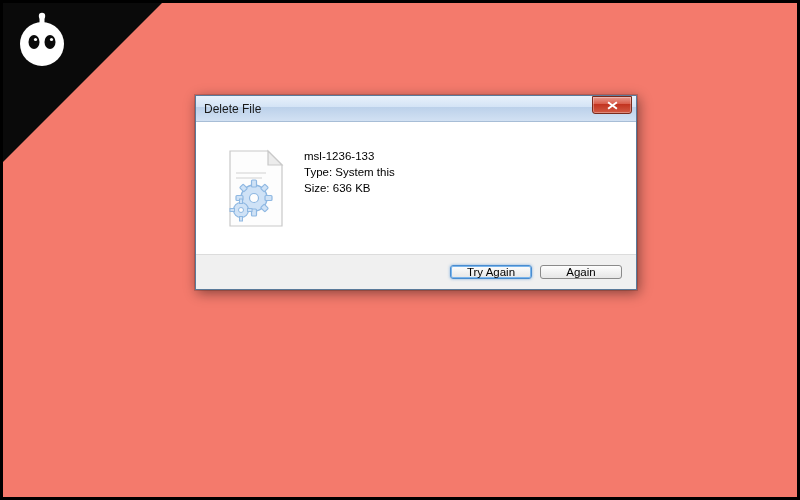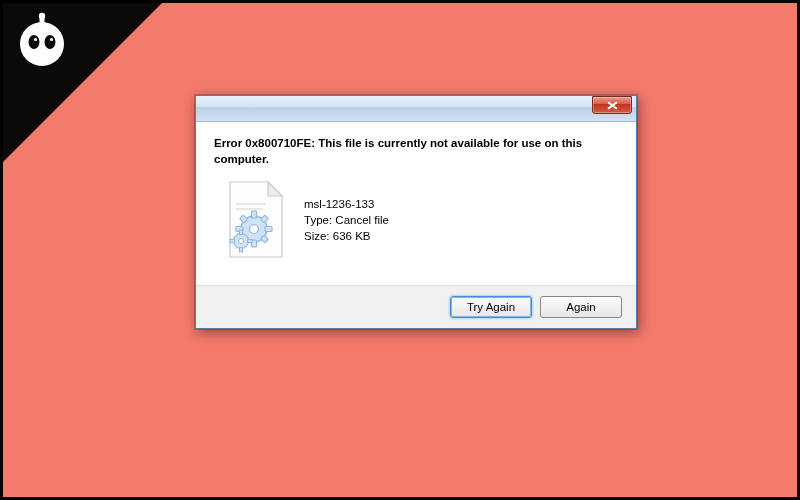--- a/index.html
+++ b/index.html
@@ -96,21 +96,20 @@
   background: #fff;
   font-size: 11.5px;
   color: #000;
 }
 .msg-primary { font-weight: bold; line-height: 1.35; margin-bottom: 10px; }
 .msg-secondary { font-weight: bold; line-height: 1.35; }
 
 
 .file-row {
   display: flex;
-  align-items: center;
   gap: 16px;
   padding: 12px 0 20px 10px;
 }
 .file-icon {
   width: 64px;
   height: 82px;
   position: relative;
 }
 .file-info {
   font-size: 11.5px;
@@ -122,21 +121,21 @@
 .dialog-footer {
   background: #f0f0f0;
   border-top: 1px solid #dcdcdc;
   padding: 10px 14px;
   display: flex;
   justify-content: flex-end;
   gap: 8px;
 }
 .win-btn {
   min-width: 82px;
-  height: 22px;
+  height: 14px;
   font-size: 11.5px;
   font-family: inherit;
   border: 1px solid #8a8a8a;
   border-radius: 3px;
   background: linear-gradient(to bottom, #fdfdfd, #e6e6e6);
   cursor: pointer;
   padding: 0 12px;
 }
 .win-btn.default {
   border-color: #4a8ccf;
@@ -156,31 +155,31 @@
     <ellipse cx="20" cy="30" rx="5.5" ry="7" fill="#0a0a0a"></ellipse>
     <ellipse cx="36" cy="30" rx="5.5" ry="7" fill="#0a0a0a"></ellipse>
     <circle cx="21.5" cy="27.5" r="1.6" fill="#fff"></circle>
     <circle cx="37.5" cy="27.5" r="1.6" fill="#fff"></circle>
   </svg>
 </div>
 
 <div class="dialog">
 
   <div class="titlebar">
+    <span class="title">Delete File</span>
     <div class="close-btn">
       <span>
         <svg viewBox="0 0 10 8">
           <path d="M1 1 L9 7 M9 1 L1 7" stroke="#fff" stroke-width="1.8" fill="none"></path>
         </svg>
       </span>
     </div>
   </div>
 
   <div class="dialog-body">
-    <div class="msg-secondary">Error 0x800710FE: This file is currently not available for use on this computer.</div>
 
     <div class="file-row">
       <div class="file-icon">
         <svg viewBox="0 0 64 82">
 
           <path d="M6 3 H44 L58 17 V78 H6 Z" fill="#fdfdfd" stroke="#c9c9c9" stroke-width="1.2"></path>
           <path d="M44 3 L44 17 L58 17 Z" fill="#ececec" stroke="#c9c9c9" stroke-width="1.2"></path>
 
           <rect x="12" y="24" width="30" height="2" fill="#e7e7e7"></rect>
           <rect x="12" y="29" width="26" height="2" fill="#e7e7e7"></rect>
@@ -207,21 +206,21 @@
               <rect x="-1.5" y="-11" width="3" height="4.5"></rect>
               <rect x="-1.5" y="6.5" width="3" height="4.5"></rect>
               <rect x="-11" y="-1.5" width="4.5" height="3"></rect>
               <rect x="6.5" y="-1.5" width="4.5" height="3"></rect>
             </g>
           </g>
         </svg>
       </div>
       <div class="file-info">
         <div>msl-1236-133</div>
-        <div>Type: Cancel file</div>
+        <div>Type: System this</div>
         <div>Size: 636 KB</div>
       </div>
     </div>
   </div>
 
   <div class="dialog-footer">
     <button class="win-btn default">Try Again</button>
     <button class="win-btn">Again</button>
   </div>
 

